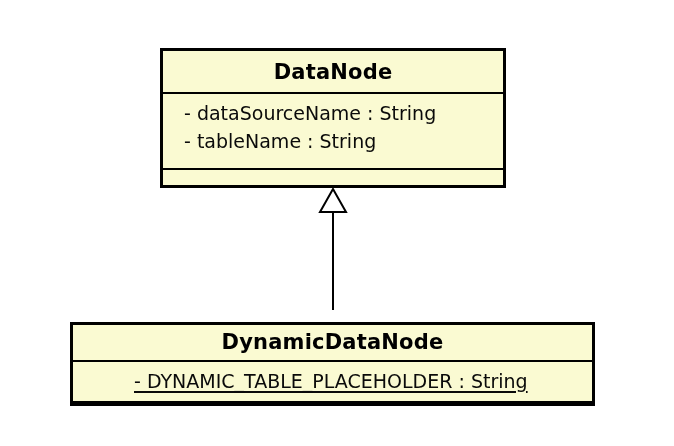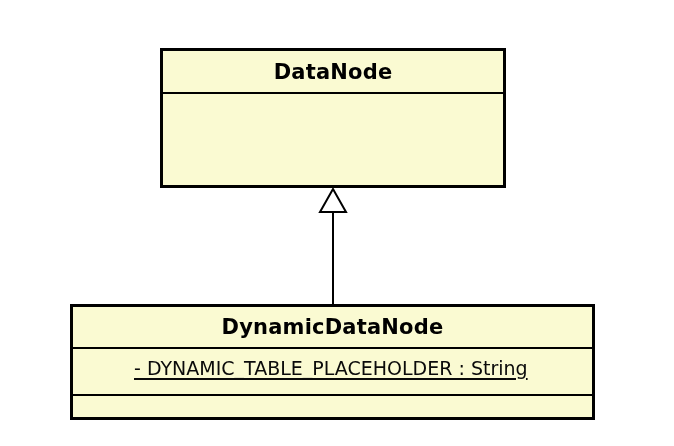--- a/index.html
+++ b/index.html
@@ -72,24 +72,28 @@
 
 <div class="canvas">
 
   <svg class="connector-svg" width="674" height="446" viewBox="0 0 674 446" aria-hidden="true">
     <line x1="333" y1="212" x2="333" y2="310" stroke="#000000" stroke-width="2"></line>
     <polygon points="333,189 320,212 346,212" fill="#ffffff" stroke="#000000" stroke-width="2"></polygon>
   </svg>
 
   <div class="uml-class" style="left:160px; top:48px; width:346px; height:140px;">
     <div class="uml-title" style="height:41px;">DataNode</div>
+    <div class="uml-attrs" style="height:69px;">
+      <div class="attr-line">- dataSourceName : String</div>
+      <div class="attr-line">- tableName : String</div>
+    </div>
     <div class="uml-methods"></div>
   </div>
 
-  <div class="uml-class" style="left:70px; top:304px; width:525px; height:116px;">
+  <div class="uml-class" style="left:70px; top:322px; width:525px; height:84px;">
     <div class="uml-title" style="height:40px;">DynamicDataNode</div>
     <div class="uml-attrs" style="height:40px;">
       <div class="attr-line attr-static">- DYNAMIC_TABLE_PLACEHOLDER : String</div>
     </div>
     <div class="uml-methods"></div>
   </div>
 
 </div>
 
 </body></html>

